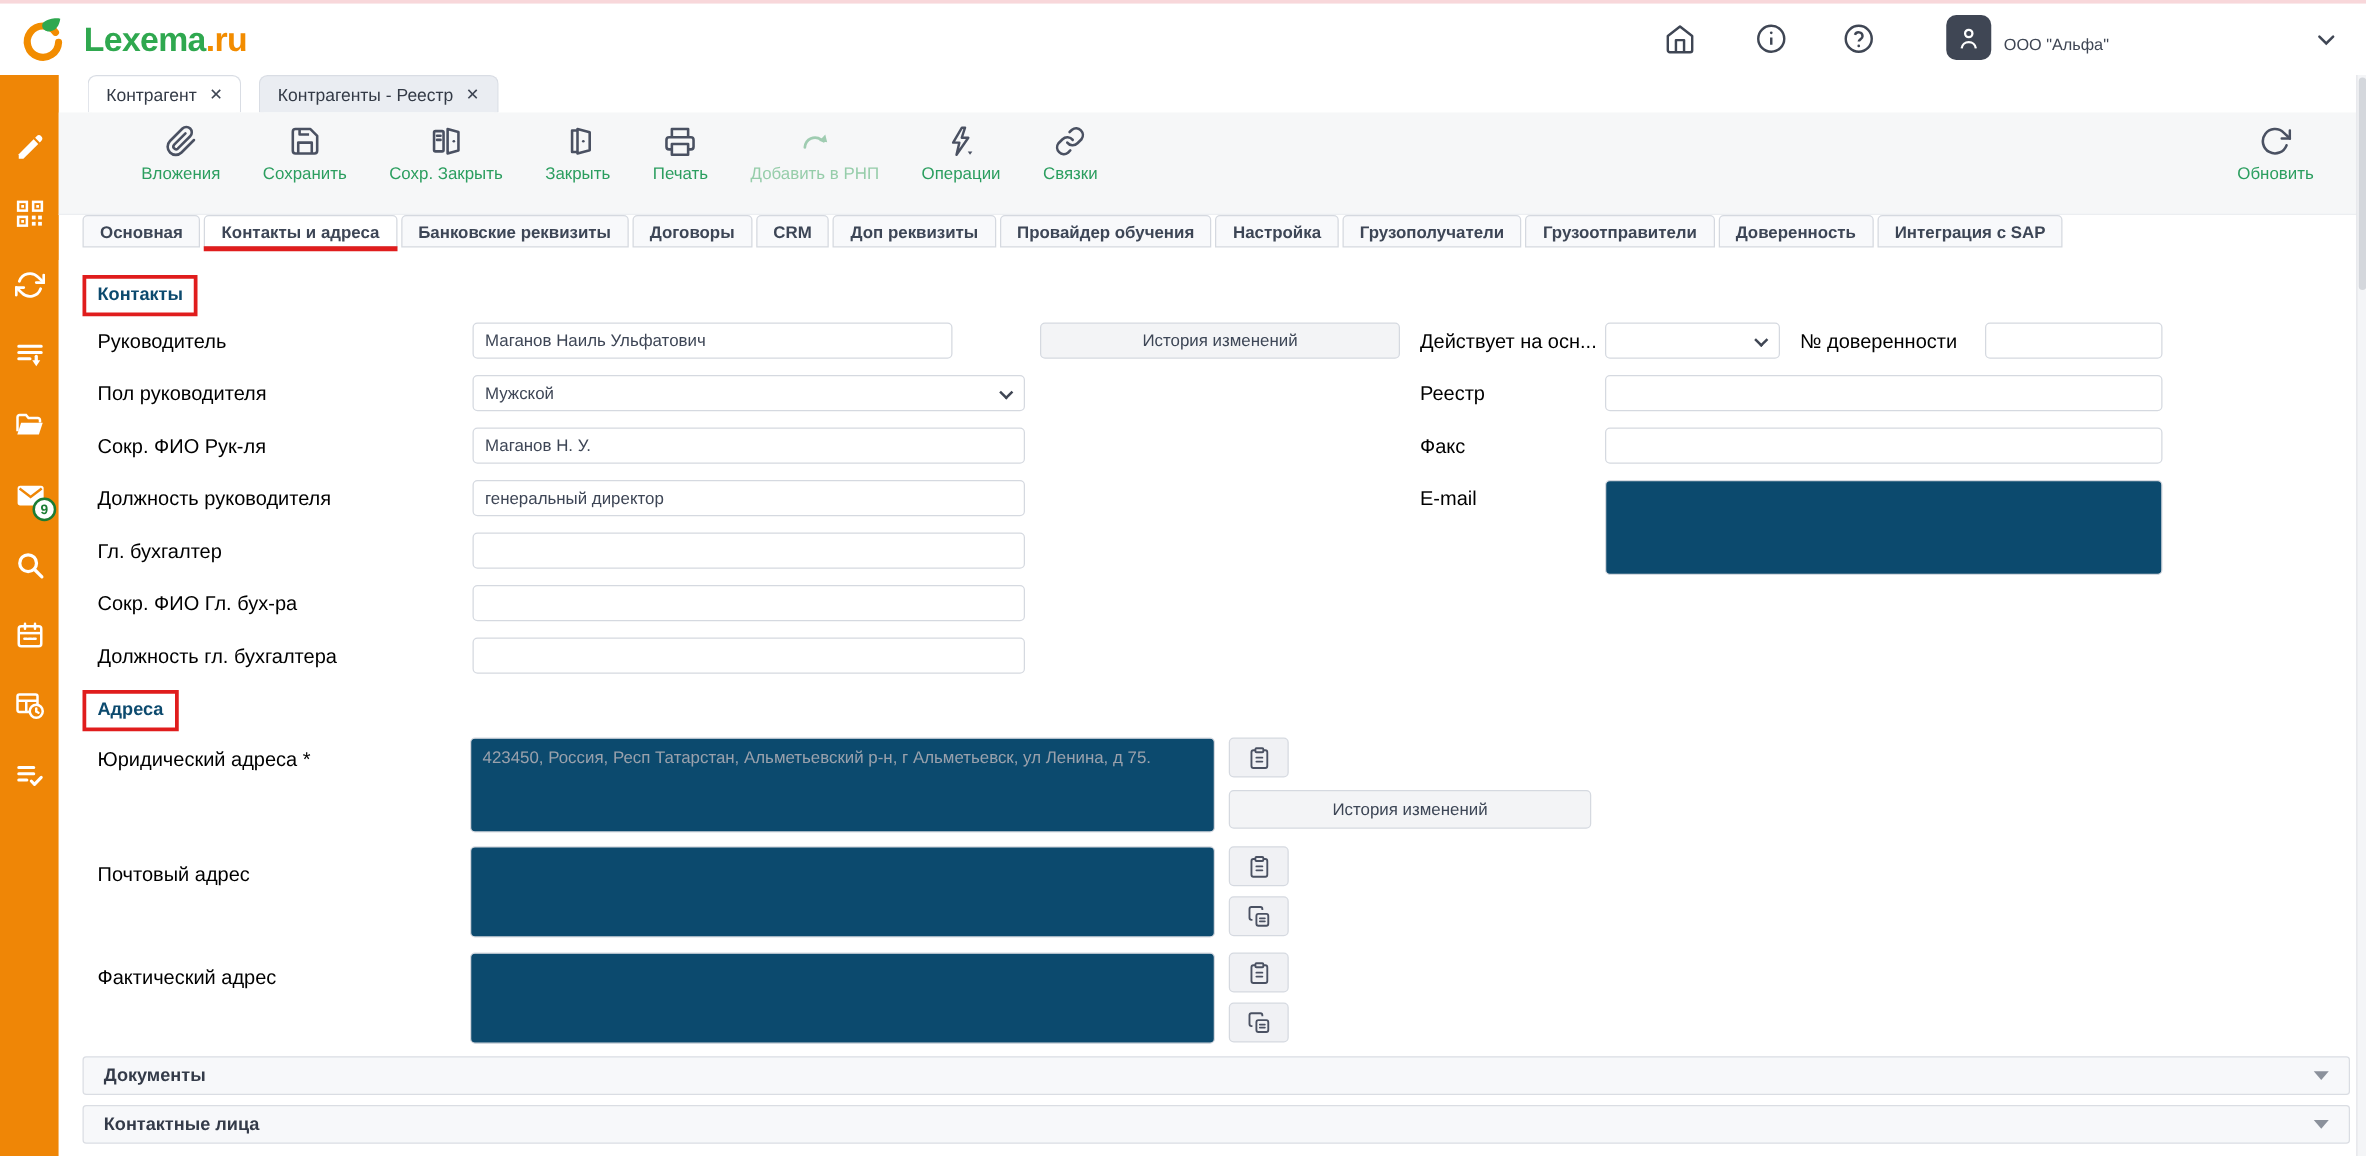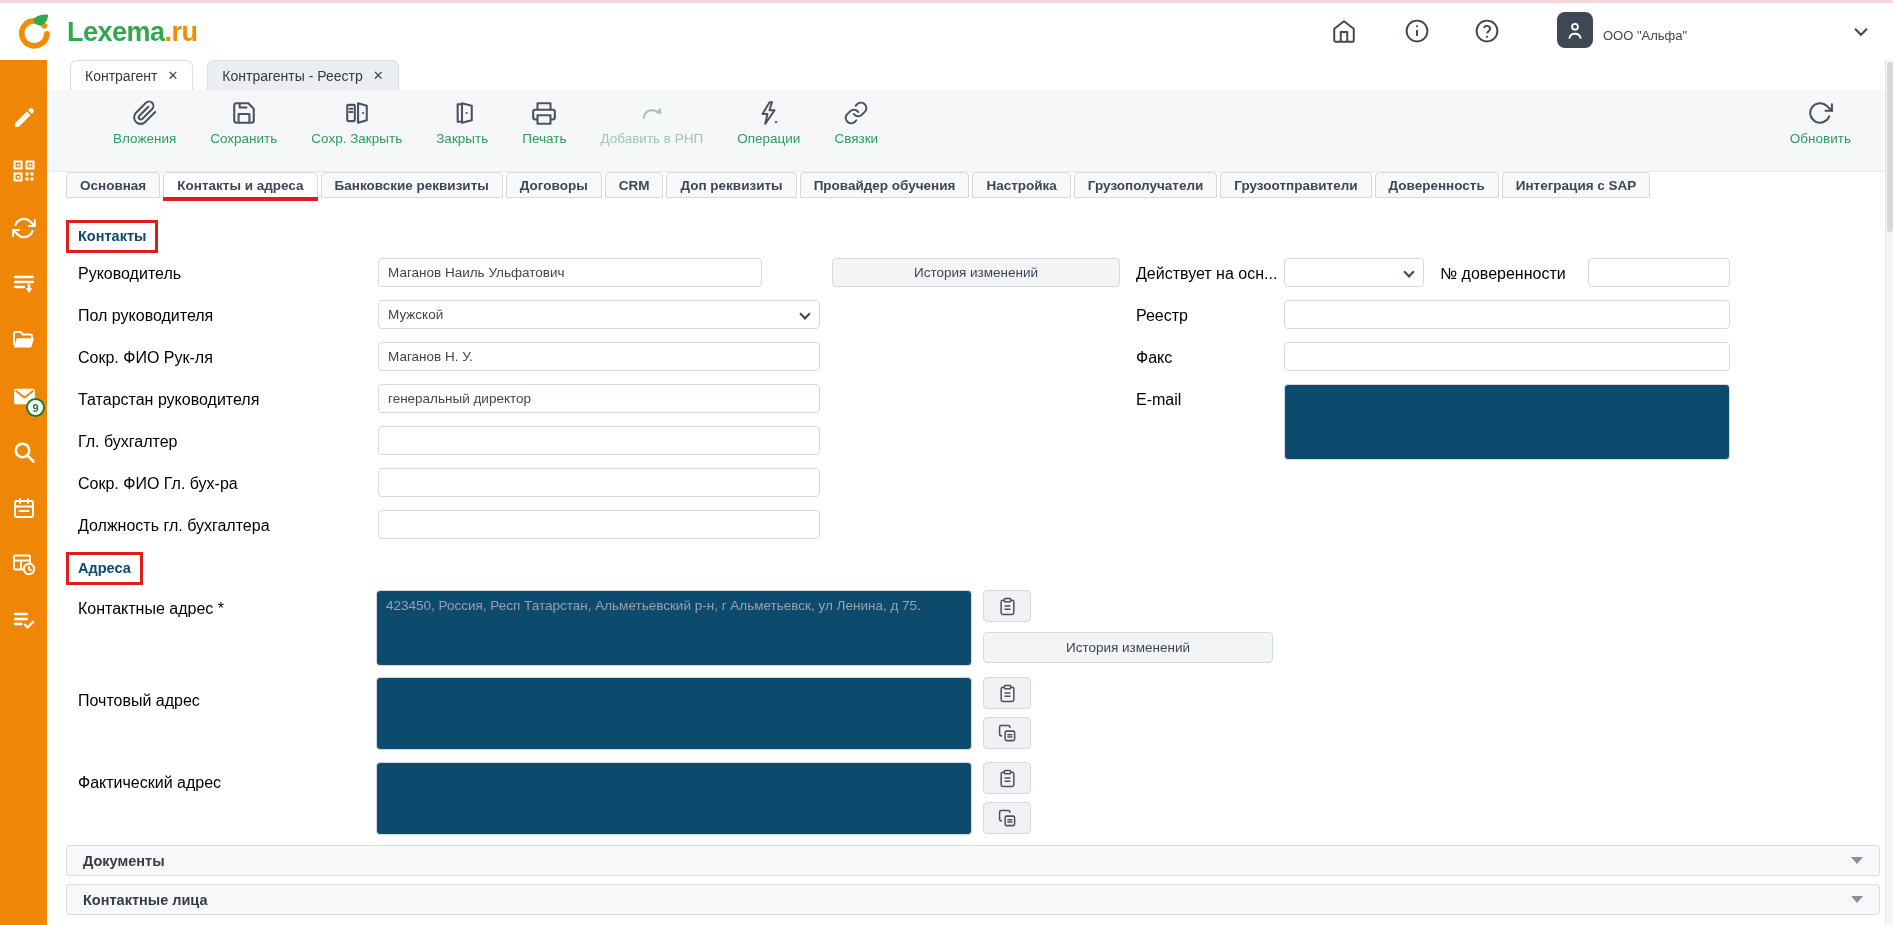--- a/index.html
+++ b/index.html
@@ -330,21 +330,21 @@
 
   <div class="lbl" style="left:31px; top:99px;">Пол руководителя</div>
   <div class="sel" style="left:331px; top:92px; width:442px;">
     <span>Мужской</span>
     <span class="chev"></span>
   </div>
 
   <div class="lbl" style="left:31px; top:141px;">Сокр. ФИО Рук-ля</div>
   <input class="inp" style="left: 331px; top: 134px; width: 442px;" value="Маганов Н. У.">
 
-  <div class="lbl" style="left:31px; top:183px;">Татарстан руководителя</div>
+  <div class="lbl" style="left:31px; top:183px;">Должность руководителя</div>
   <input class="inp" style="left: 331px; top: 176px; width: 442px;" value="генеральный директор">
 
   <div class="lbl" style="left:31px; top:225px;">Гл. бухгалтер</div>
   <input class="inp" style="left: 331px; top: 218px; width: 442px;" value="">
 
   <div class="lbl" style="left:31px; top:267px;">Сокр. ФИО Гл. бух-ра</div>
   <input class="inp" style="left: 331px; top: 260px; width: 442px;" value="">
 
   <div class="lbl" style="left:31px; top:309px;">Должность гл. бухгалтера</div>
   <input class="inp" style="left: 331px; top: 302px; width: 442px;" value="">
@@ -363,21 +363,21 @@
   <input class="inp" style="left: 1237px; top: 92px; width: 446px;" value="">
 
   <div class="lbl" style="left:1089px; top:141px;">Факс</div>
   <input class="inp" style="left: 1237px; top: 134px; width: 446px;" value="">
 
   <div class="lbl" style="left:1089px; top:183px;">E-mail</div>
   <textarea class="ta" style="left: 1237px; top: 176px; width: 446px; height: 76px;"></textarea>
 
   <div class="sec-box" style="left:19px; top:344px;">Адреса</div>
 
-  <div class="lbl" style="left:31px; top:392px;">Контактные адрес *</div>
+  <div class="lbl" style="left:31px; top:392px;">Юридический адреса *</div>
   <textarea class="ta muted" style="left: 329px; top: 382px; width: 596px; height: 76px;">423450, Россия, Респ Татарстан, Альметьевский р-н, г Альметьевск, ул Ленина, д 75.</textarea>
   <div class="icon-btn" style="left:936px; top:382px;">
     <span>
       <svg width="19" height="19" viewBox="0 0 24 24" fill="none" stroke="#4a5162" stroke-width="1.9" stroke-linejoin="round">
         <path d="M16 4h2a2 2 0 0 1 2 2v14a2 2 0 0 1-2 2H6a2 2 0 0 1-2-2V6a2 2 0 0 1 2-2h2"></path>
           <rect x="8" y="2" width="8" height="4" rx="1"></rect>
           <path d="M9 11.5h6M9 15.5h6" stroke-linecap="round"></path>
       </svg>
     </span>
   </div>

